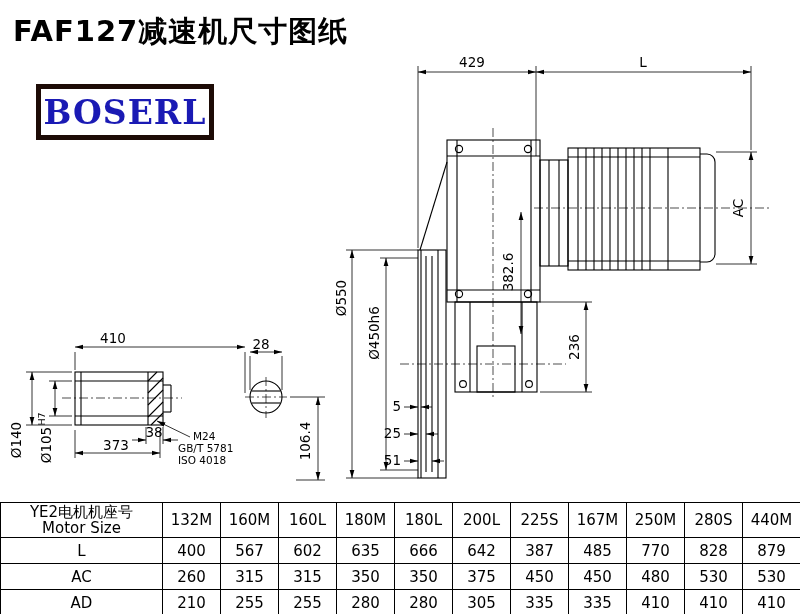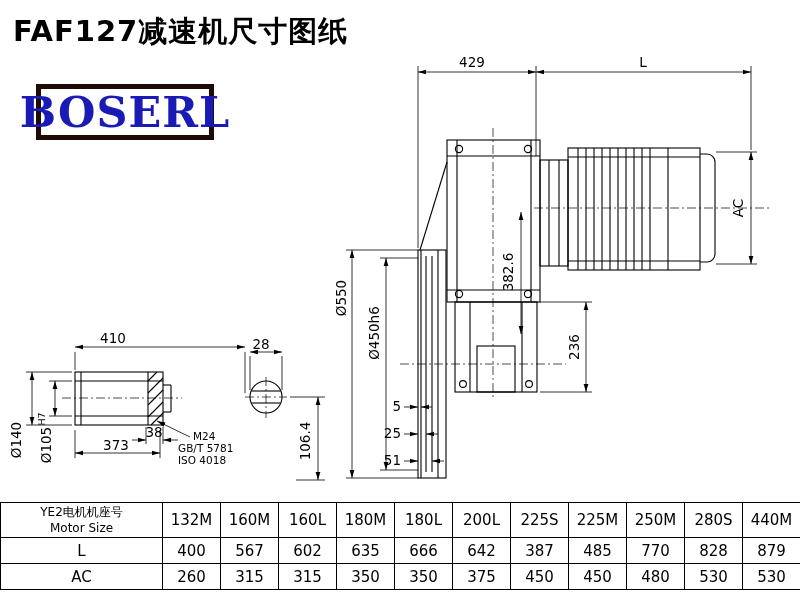--- a/index.html
+++ b/index.html
@@ -11,38 +11,38 @@
     position:absolute; left:13px; top:12px;
     font-size:29px; font-weight:bold; letter-spacing:1px; white-space:nowrap;
   }
   .logo-box {
     position:absolute; left:36px; top:84px; width:168px; height:46px;
     border:5px solid #1d0b06; background:#fff;
     display:flex; align-items:center; justify-content:center;
   }
   .logo-text {
     font-family:"DejaVu Serif", serif; font-weight:bold;
-    font-size:43px; color:#1a1ab4; letter-spacing:1px; line-height:1;
+    font-size:33px; color:#1a1ab4; letter-spacing:1px; line-height:1;
   }
   svg.drawing { position:absolute; left:0; top:0; }
   svg text { font-family:"DejaVu Sans", sans-serif; font-size:13.5px; fill:#000; stroke:none; }
   svg text.small { font-size:10.5px; }
   svg text.sup { font-size:9.5px; }
 
   table.size-table {
     position:absolute; left:0; top:502px; width:800px;
     border-collapse:collapse; table-layout:fixed;
     font-size:15px; background:#fff;
   }
   table.size-table th, table.size-table td {
     border:1px solid #000; text-align:center; vertical-align:middle;
     padding:0; font-weight:normal; height:25px; overflow:hidden; white-space:nowrap;
   }
   table.size-table tr.head th { height:34px; }
-  .hcell div { line-height:16px; font-size:12px; }
+  .hcell div { line-height:16px; font-size:15px; }
   col.c0 { width:162px; }
   col.c { width:58px; }
 </style>
 </head>
 <body>
 
 <div class="page">
 
   <div class="page-title">FAF127减速机尺寸图纸</div>
 
@@ -225,21 +225,21 @@
           <div>YE2电机机座号</div>
           <div>Motor Size</div>
         </th>
         <th>132M</th>
         <th>160M</th>
         <th>160L</th>
         <th>180M</th>
         <th>180L</th>
         <th>200L</th>
         <th>225S</th>
-        <th>225M</th>
+        <th>167M</th>
         <th>250M</th>
         <th>280S</th>
         <th>440M</th>
       </tr>
       <tr>
         <td>L</td>
         <td>400</td>
         <td>567</td>
         <td>602</td>
         <td>635</td>
@@ -258,16 +258,30 @@
         <td>315</td>
         <td>350</td>
         <td>350</td>
         <td>375</td>
         <td>450</td>
         <td>450</td>
         <td>480</td>
         <td>530</td>
         <td>530</td>
       </tr>
+      <tr>
+        <td>AD</td>
+        <td>210</td>
+        <td>255</td>
+        <td>255</td>
+        <td>280</td>
+        <td>280</td>
+        <td>305</td>
+        <td>335</td>
+        <td>335</td>
+        <td>410</td>
+        <td>410</td>
+        <td>410</td>
+      </tr>
     </tbody>
   </table>
 
 </div>
 
 </body></html>

